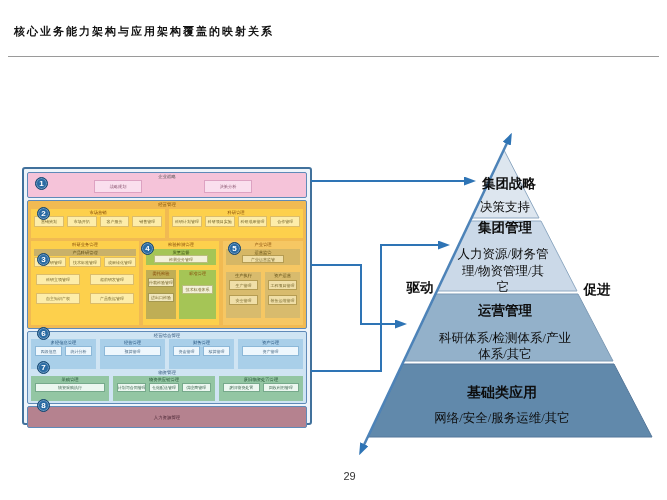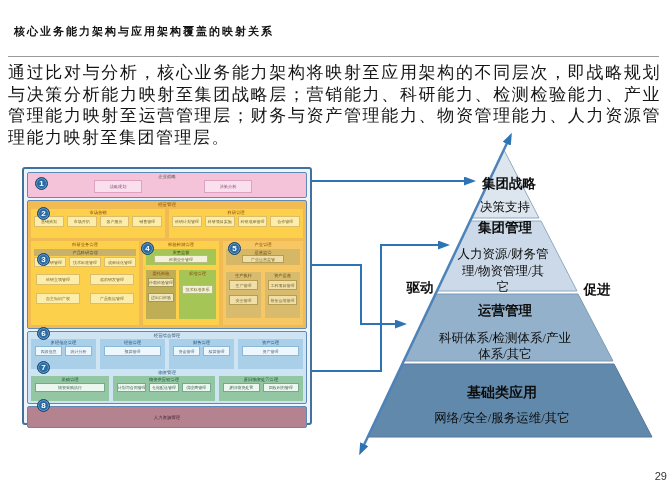--- a/index.html
+++ b/index.html
@@ -88,31 +88,30 @@
   #bdg5{left:204px;top:73px;} #bdg6{left:13px;top:158px;}
   #bdg7{left:13px;top:192px;} #bdg8{left:13px;top:230px;}
 
   
   #overlay{position:absolute;left:0;top:0;width:667px;height:500px;pointer-events:none;}
   .pt{font-family:"Liberation Serif",serif;fill:#0d0d0d;text-anchor:middle;}
   .pt-b{font-weight:bold;font-size:13.5px;}
   .pt-r{font-size:12.5px;}
   .pt-big{font-weight:bold;font-size:14px;}
 
-  #page-num{position:absolute;left:0;top:470px;width:667px;text-align:right;
+  #page-num{position:absolute;left:0;top:470px;width:667px;text-align:center;
             font-size:11px;color:#333;font-family:"Liberation Sans",sans-serif;padding-left:32px;}
 </style>
 </head>
 <body>
 
 <div id="slide">
 
   <div id="title">核心业务能力架构与应用架构覆盖的映射关系</div>
   <div id="title-rule"></div>
-  <div id="paragraph">通过比对与分析，核心业务能力架构将映射至应用架构的不同层次，即战略规划与决策分析能力映射至集团战略层；营销能力、科研能力、检测检验能力、产业管理能力映射至运营管理层；财务与资产管理能力、物资管理能力、人力资源管理能力映射至集团管理层。</div>
 
   <div id="cap">
 
     <div id="band1" class="band">
       <div class="band-title">企业战略</div>
       <div id="b1box1" class="b1box">战略规划</div>
       <div id="b1box2" class="b1box">决策分析</div>
     </div>
 
     <div id="band2" class="band">

